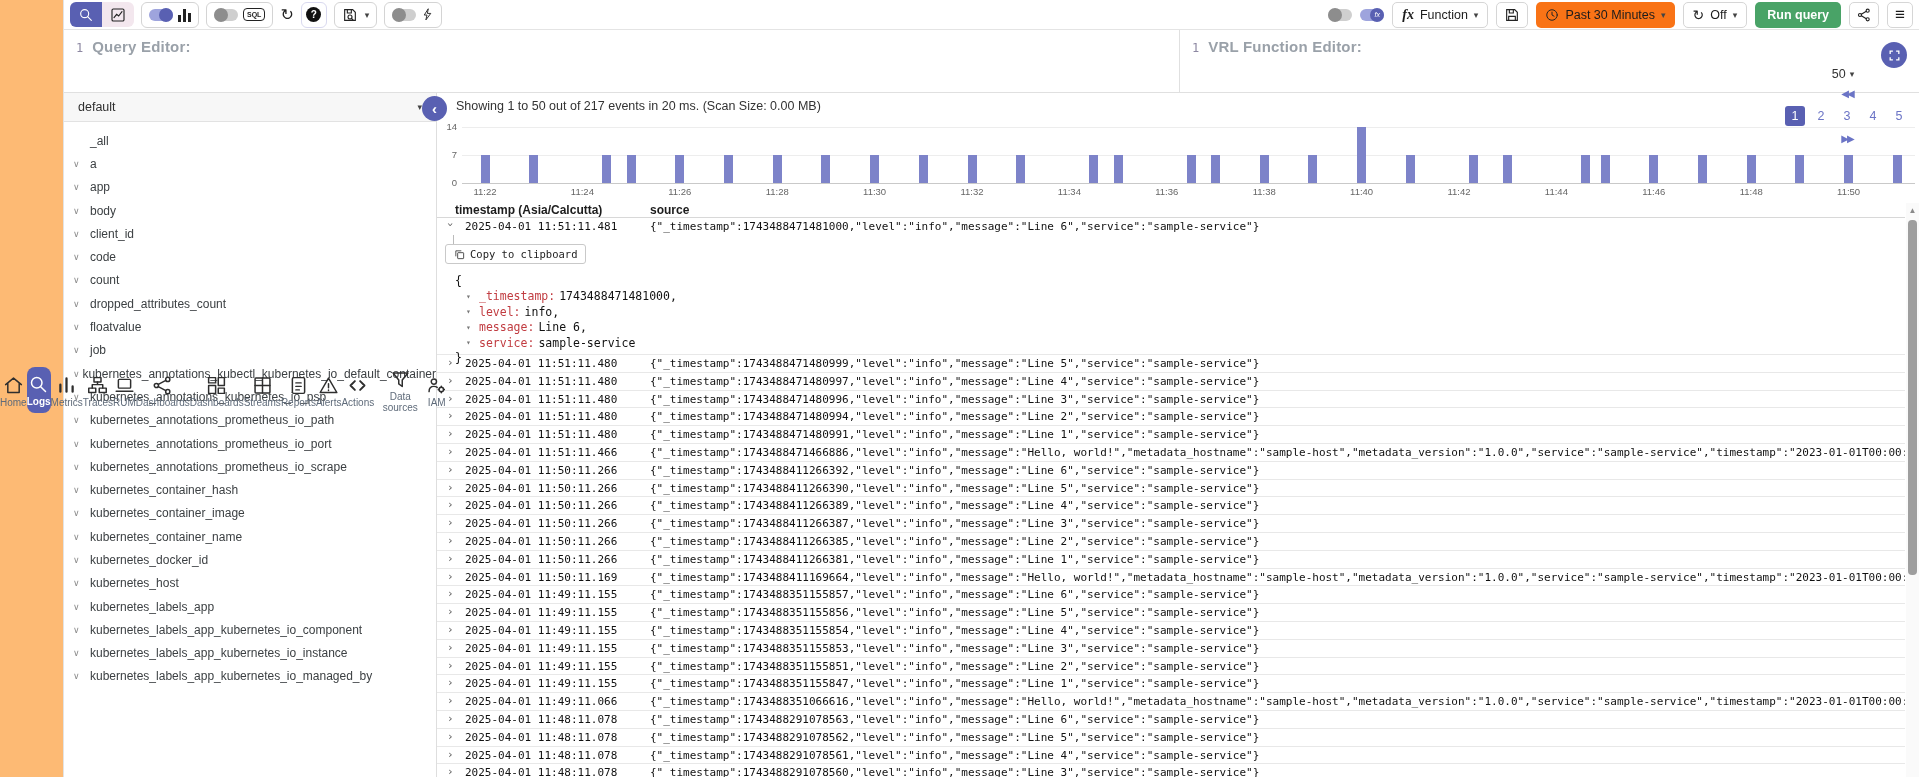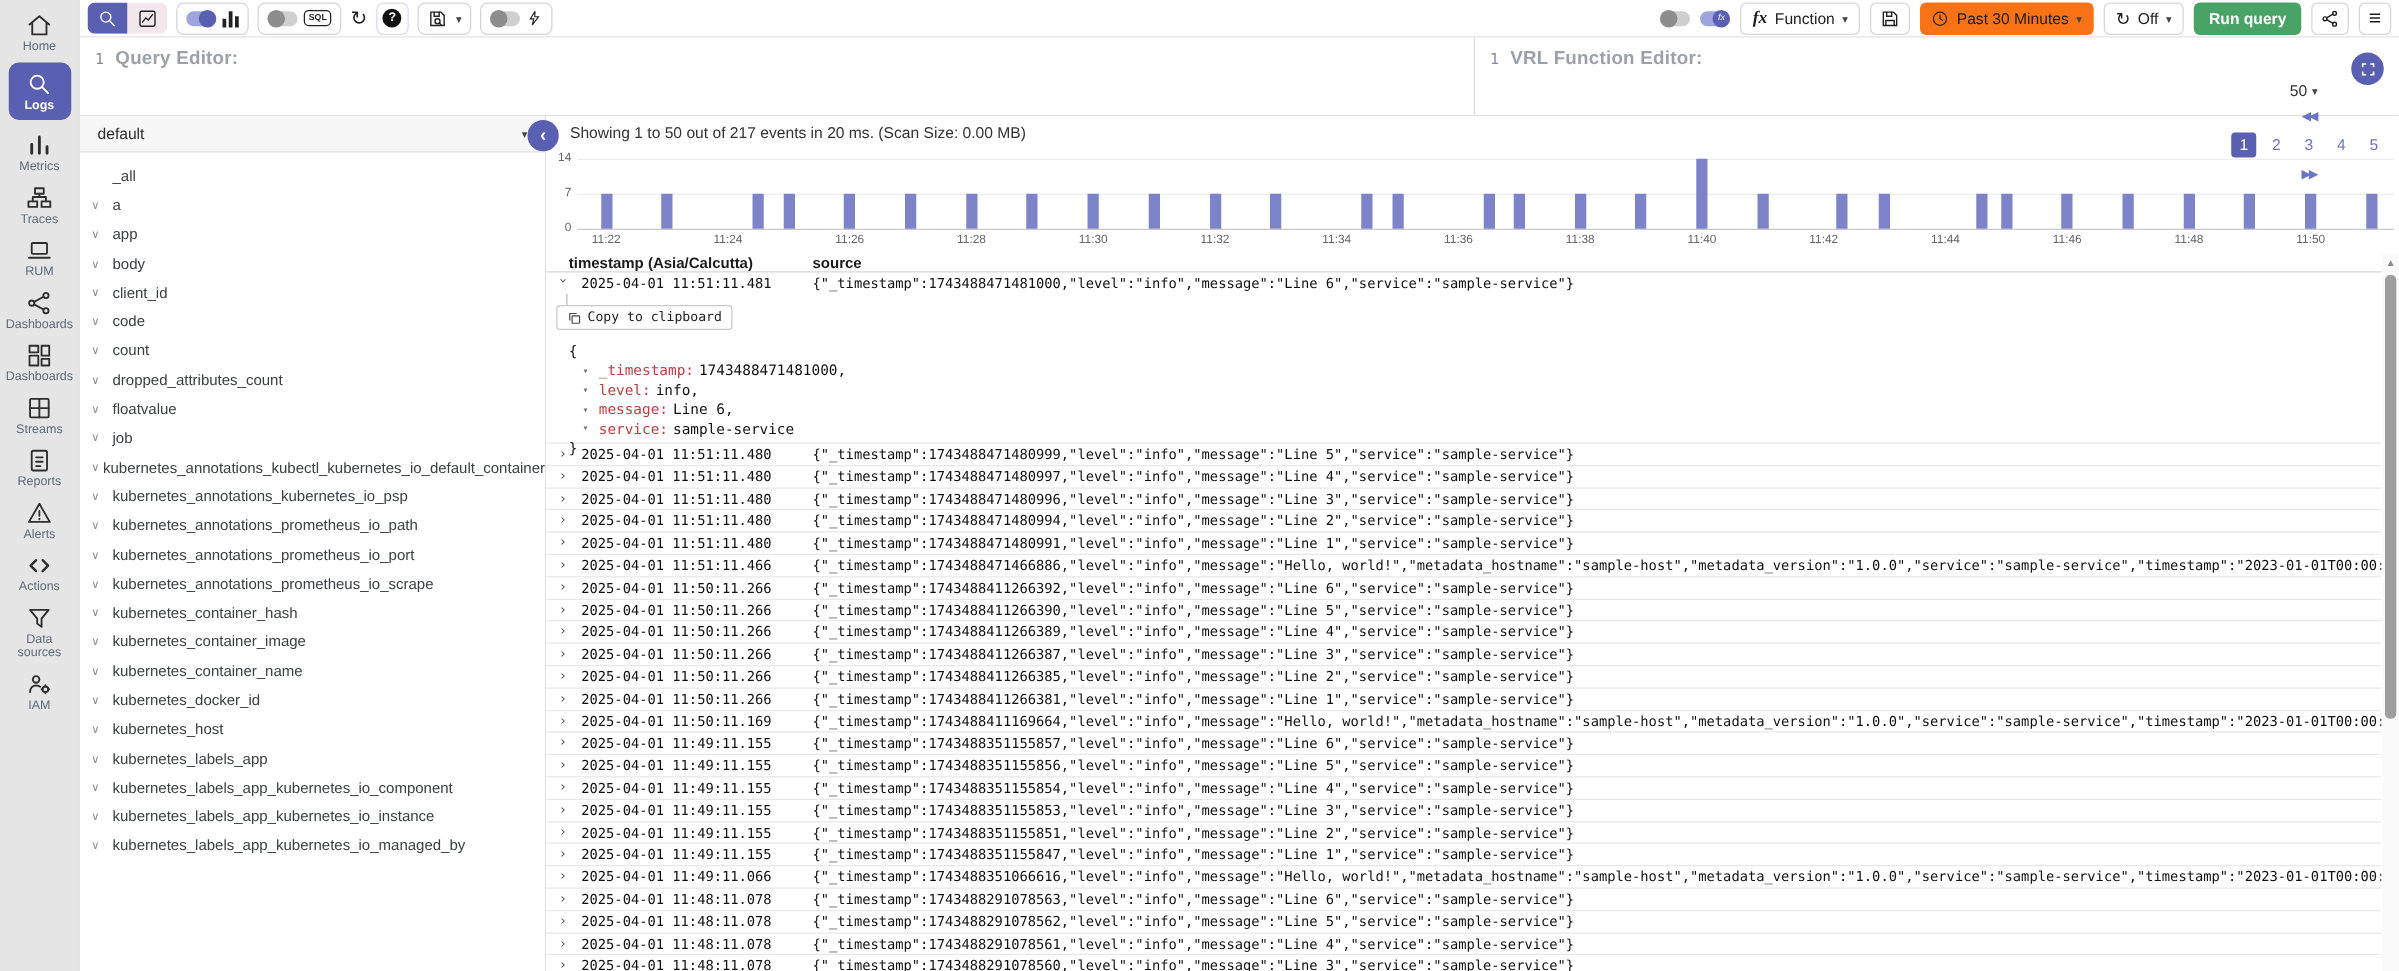--- a/index.html
+++ b/index.html
@@ -1,21 +1,21 @@
 <!DOCTYPE html>
 <html><head>
 <meta charset="utf-8">
 <style>
   * { margin:0; padding:0; box-sizing:border-box; }
   html,body { width:1919px; height:777px; overflow:hidden; background:#fff;
               font-family:"Liberation Sans", sans-serif; color:#1c1c1c; }
 
   
-  .sidebar { position:absolute; left:0; top:0; width:64px; height:777px; background:#e5e5e5;
-             border-right:1px solid #e3e3e3; z-index:20; display:flex; flex-direction:column;
+  .sidebar { position:absolute; left:0; top:0; width:64px; height:777px; background:#fdba74;
+             border-right:1px solid #e3e3e3; z-index:20; display:flex; flex-direction:row;
              align-items:center; padding-top:6px; }
   .nav-item { width:60px; display:flex; flex-direction:column; align-items:center; gap:1px;
               padding:4px 0 5px; cursor:pointer; }
   .nav-item svg { width:21px; height:21px; stroke:#2e2e2e; fill:none; stroke-width:1.7;
                   stroke-linecap:round; stroke-linejoin:round; }
   .nav-item .nav-label { font-size:10px; color:#5f6b7a; text-align:center; line-height:11px; }
   .nav-item.active { background:#5960b2; border-radius:8px; width:50px; margin:2px 0 6px; padding:7px 0 6px; }
   .nav-item.active svg { stroke:#fff; }
   .nav-item.active .nav-label { color:#fff; font-weight:bold; }
 

